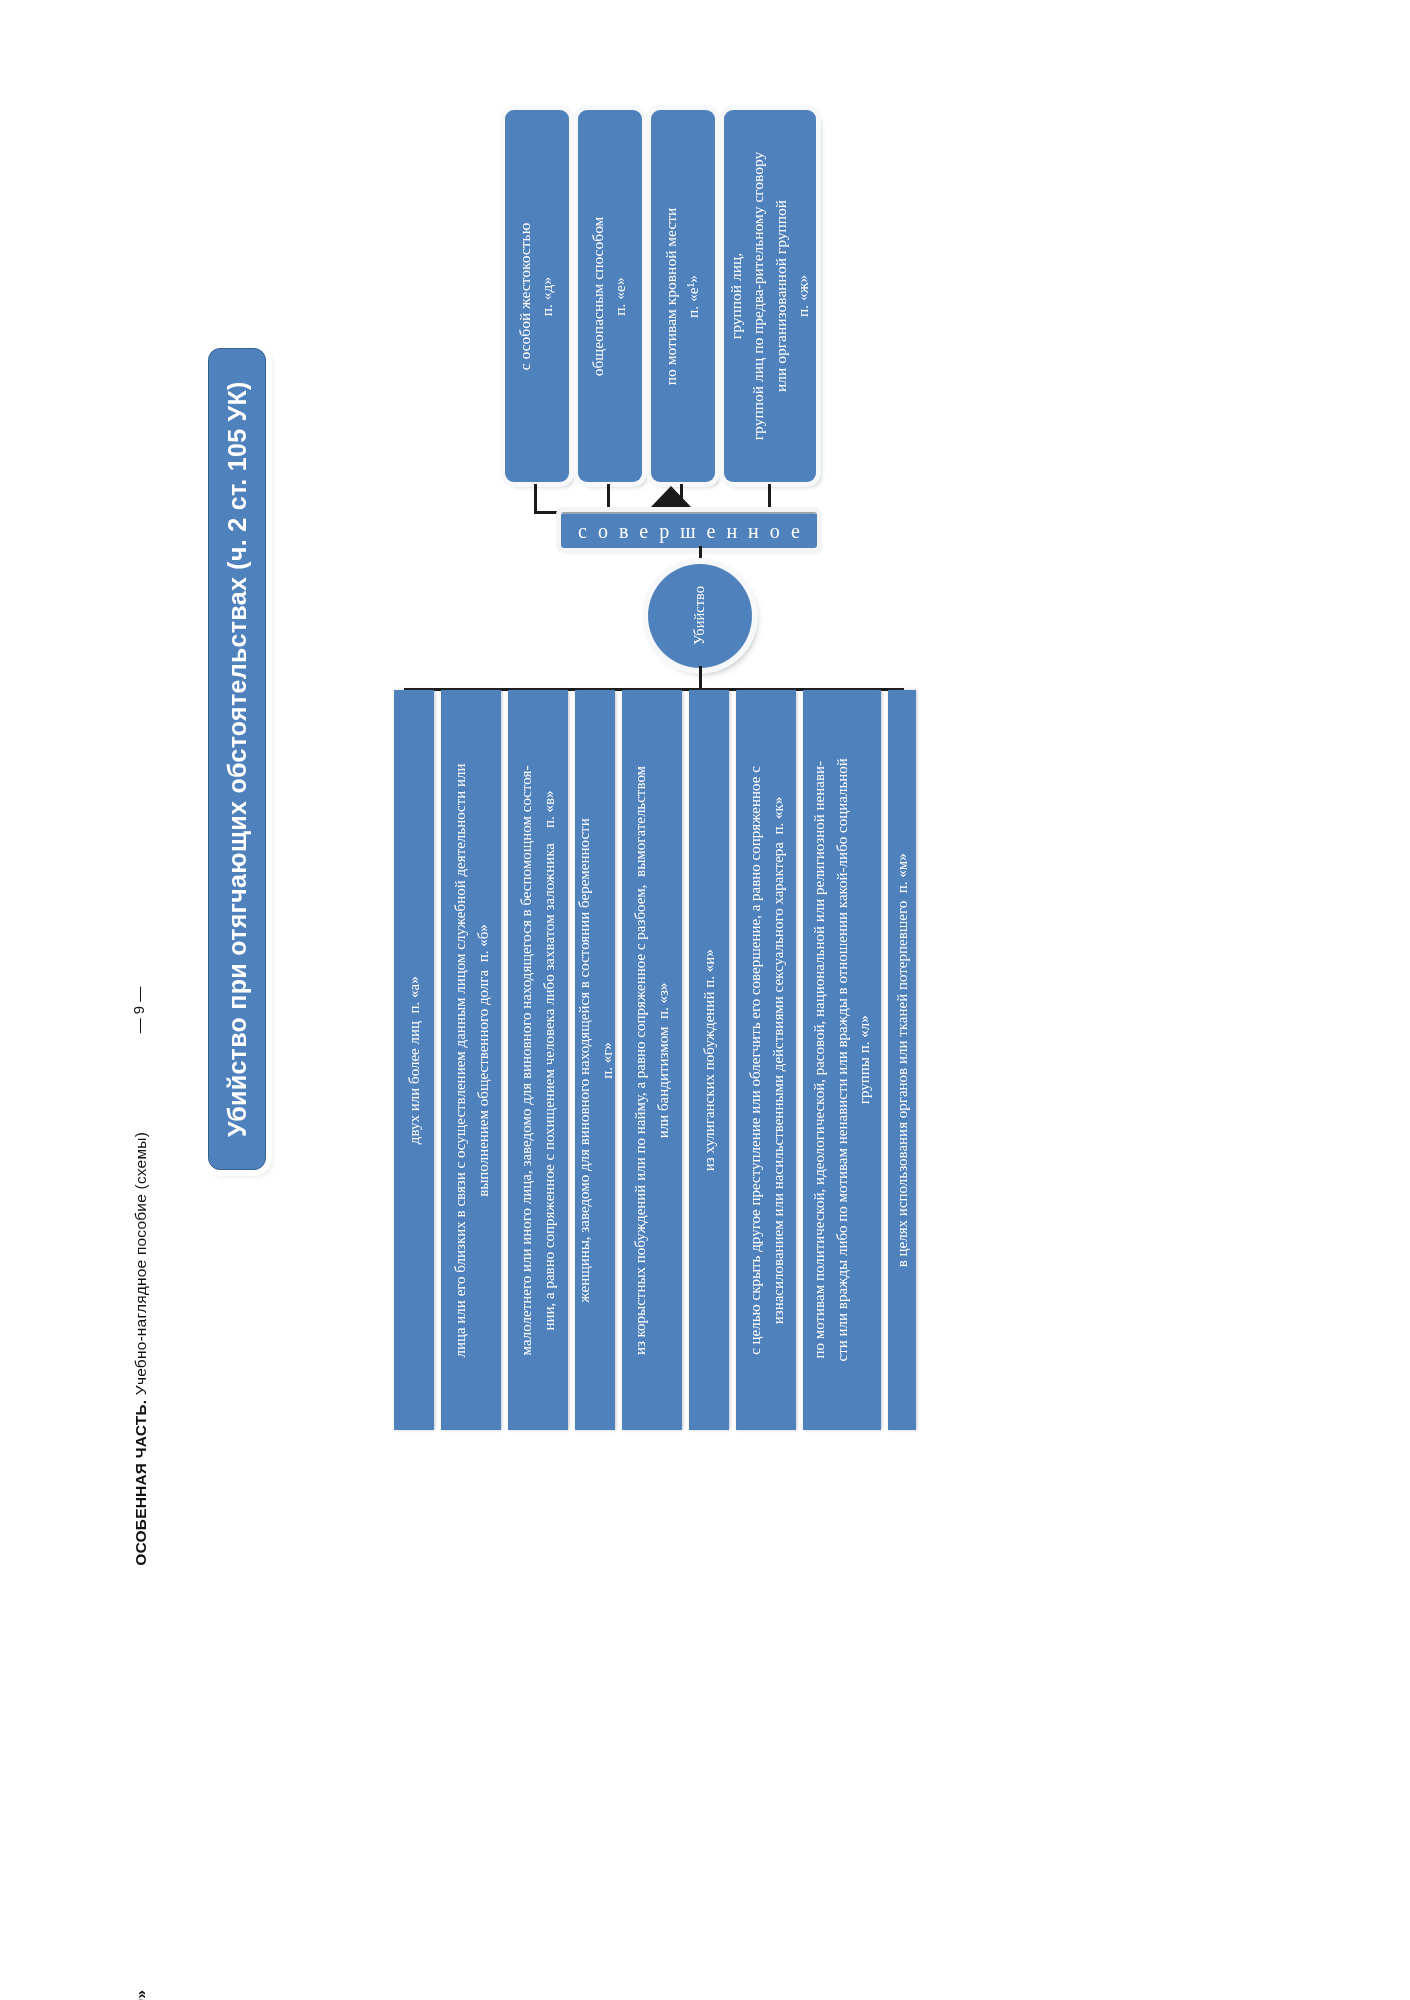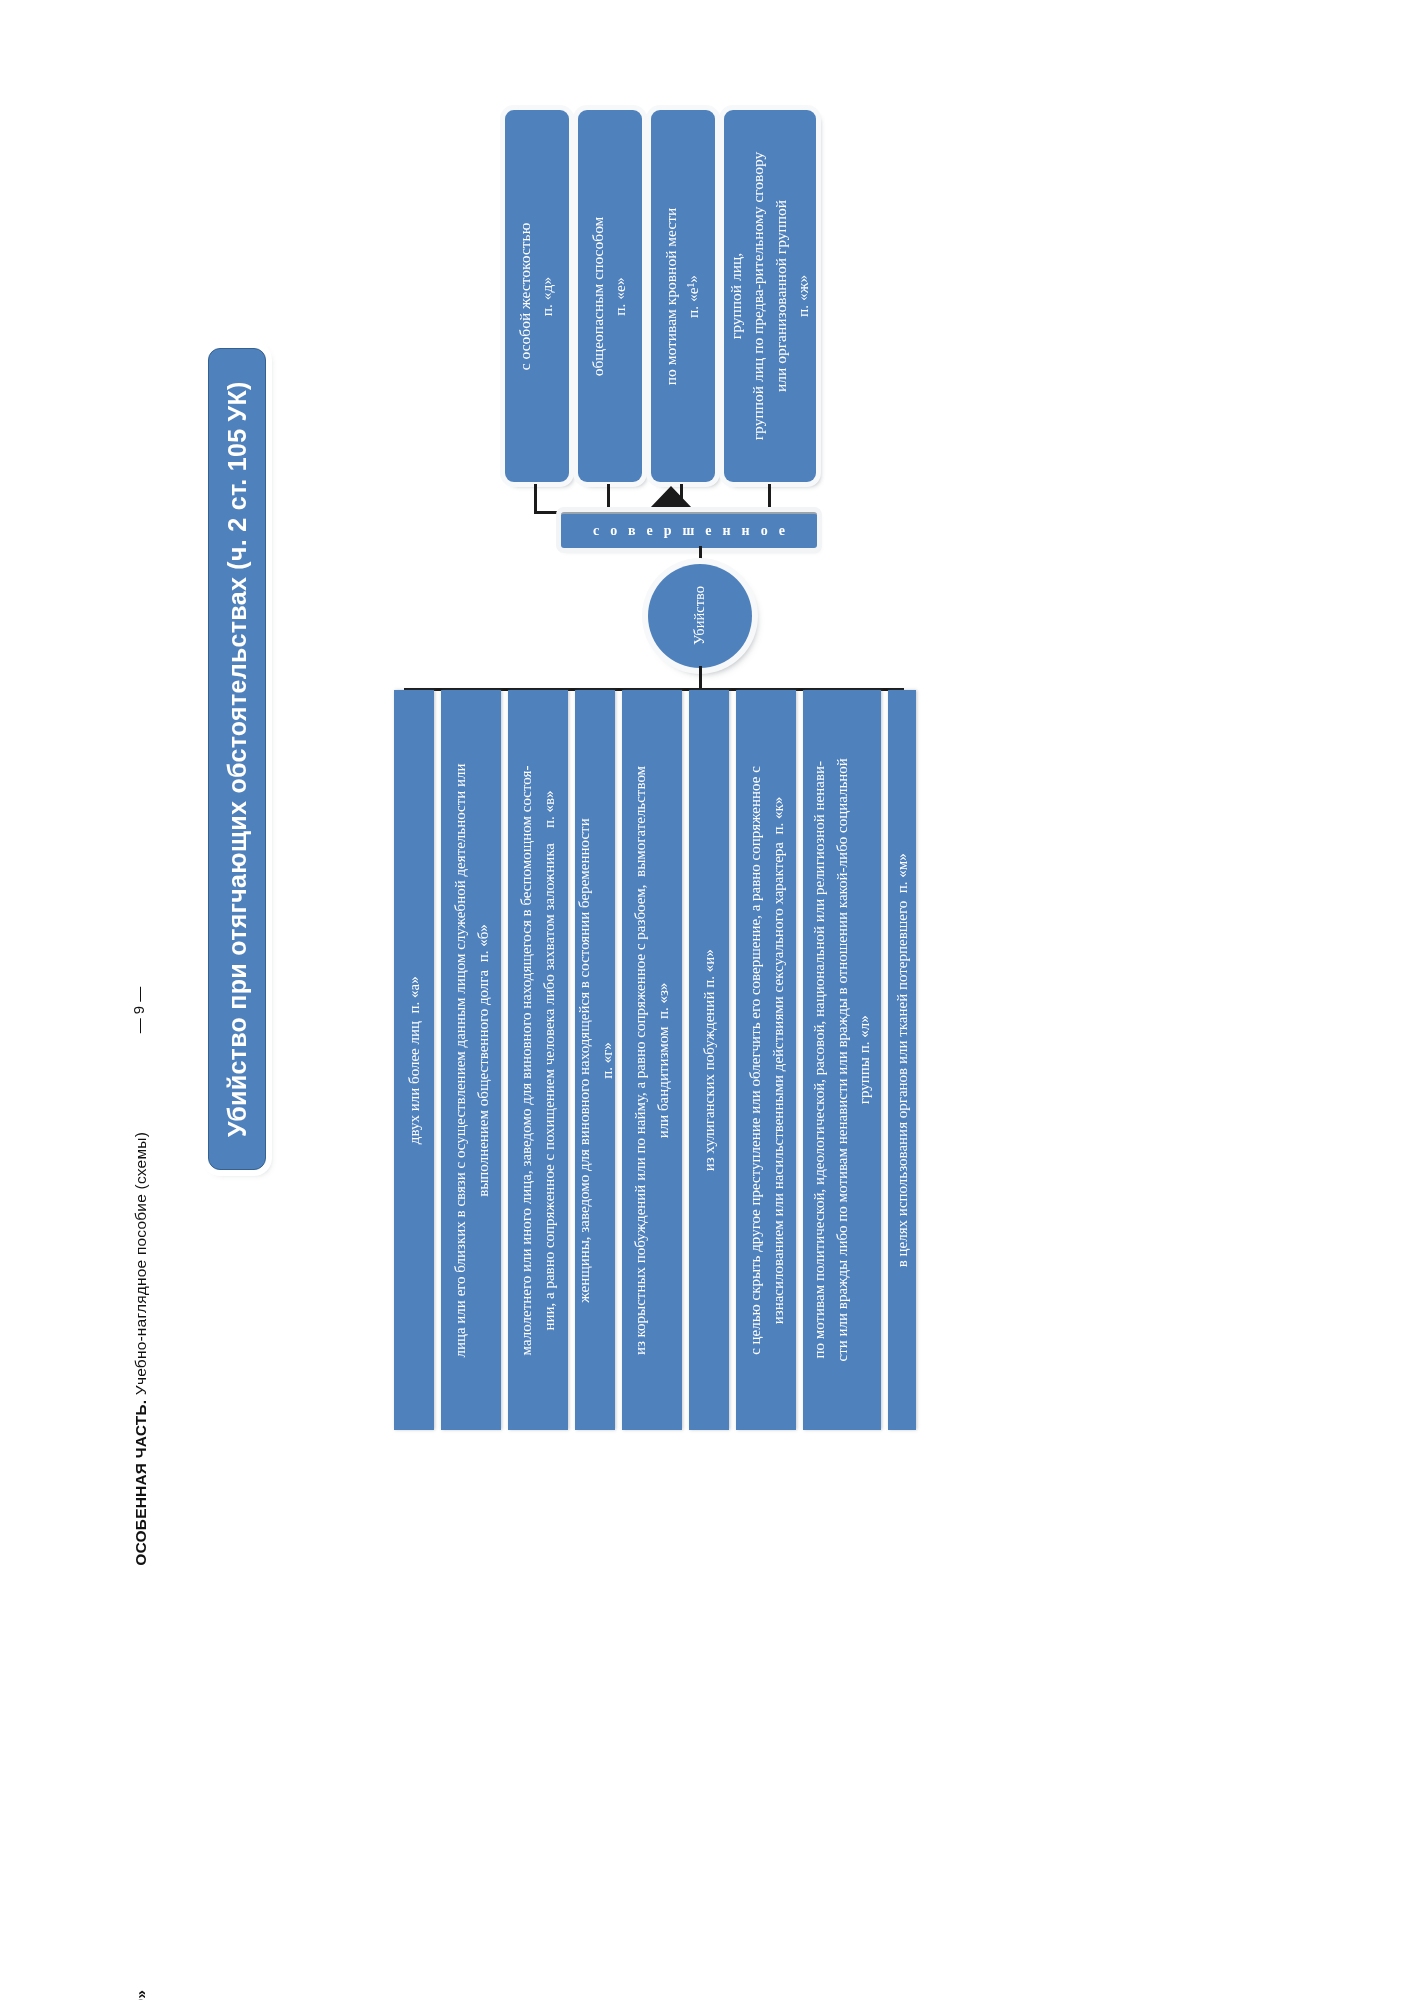--- a/index.html
+++ b/index.html
@@ -69,24 +69,23 @@
 
   
   #sovershennoe{
     left:561px; top:512px; width:256px; height:34px;
     border-radius:3px;
     box-shadow:0 0 0 5px #f3f4f6, 2px 3px 4px rgba(90,100,110,.4);
     border-top:2px solid #9aa4ad;
   }
   #sovershennoe .vtext{
     transform:none;
-    font-size:14px;letter-spacing:11px;
+    font-size:20px;letter-spacing:11px;
     font-family:"Liberation Serif",serif;
     text-indent:11px;
-    font-weight:bold;
   }
 
   
   #hub{
     left:648px; top:564px; width:104px; height:104px;
     border-radius:50%;
     box-shadow:0 0 0 6px #f7f8f9, 4px 5px 7px rgba(80,90,100,.5);
   }
   #hub .vtext{font-size:14.5px;}
 

